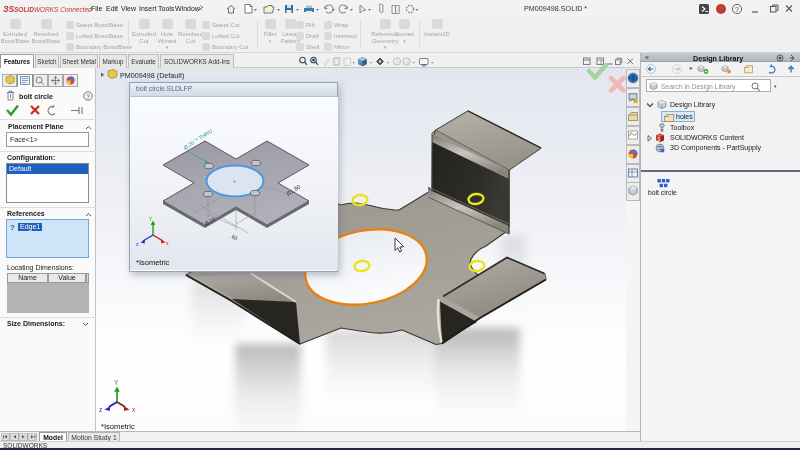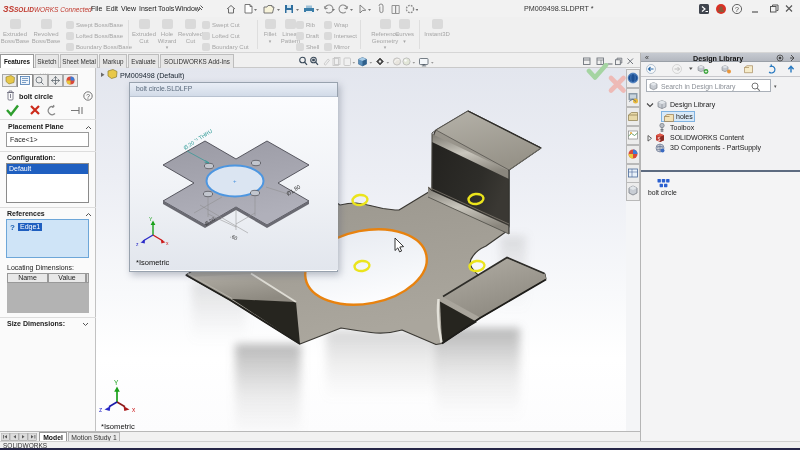--- a/index.html
+++ b/index.html
@@ -59,21 +59,21 @@
         <path d="M106 6 l3 0 l-1.5 2 z" fill="#777"></path>
   <path d="M121 6 a4 4 0 1 0 -1.2 2.8 M121 6 l0.6 -2.6 M121 6 l-2.6 -0.8" stroke="#8a8a8a" fill="none" stroke-width="1.1"></path>
         <path d="M124 6 l3 0 l-1.5 2 z" fill="#777"></path>
   <path d="M134 2 l0 8 l2.4 -2.4 l3.4 -0.4 z" stroke="#777" fill="#eee" stroke-width="0.9"></path>
         <path d="M142 6 l3 0 l-1.5 2 z" fill="#777"></path>
   <path d="M153 3 a2 2 0 0 1 4 0 l0 5 a1.6 1.6 0 0 1 -3.2 0 l0 -4.5" stroke="#8a8a8a" fill="none" stroke-width="1"></path>
   <path d="M166 2.5 h3.6 v8 h-3.6 z m3.6 0 h3.6 v8 h-3.6 z" stroke="#8a8a8a" fill="#f2f2f2" stroke-width="0.9"></path>
   <circle cx="184" cy="6" r="3.6" fill="none" stroke="#8a8a8a" stroke-width="1.3" stroke-dasharray="1.8 1.1"></circle>
         <path d="M189.5 6 l3 0 l-1.5 2 z" fill="#777"></path>
  </svg>
- <span class="abs" style="left:524px;top:4px;color:#333;font-size:7.2px">PM009498.SLDPRT *</span>
+ <span class="abs" style="left:524px;top:4px;color:#333;font-size:7.2px">PM009498.SOLID *</span>
  <svg class="abs" style="left:699px;top:4px" width="95" height="11" viewBox="0 0 95 11">
   <rect x="0" y="0" width="10" height="10" rx="1.5" fill="#40454e"></rect>
         <path d="M3 2.5 L6 5 L3 7.5" stroke="#fff" stroke-width="1.2" fill="none"></path>
         <path d="M6.5 7.5 h2.5" stroke="#fff" stroke-width="1"></path>
   <circle cx="22" cy="5" r="5" fill="#d93025"></circle>
         <circle cx="22" cy="4" r="1.8" fill="#8a5a3a"></circle>
         <path d="M19 8 a3 3 0 0 1 6 0 z" fill="#8a5a3a"></path>
   <circle cx="38" cy="5" r="4.6" fill="none" stroke="#555" stroke-width="0.9"></circle>
         <text x="36" y="8" font-size="7" fill="#444" font-family="Liberation Sans">?</text>
   <path d="M53 8 h6" stroke="#555" stroke-width="1.2"></path>

